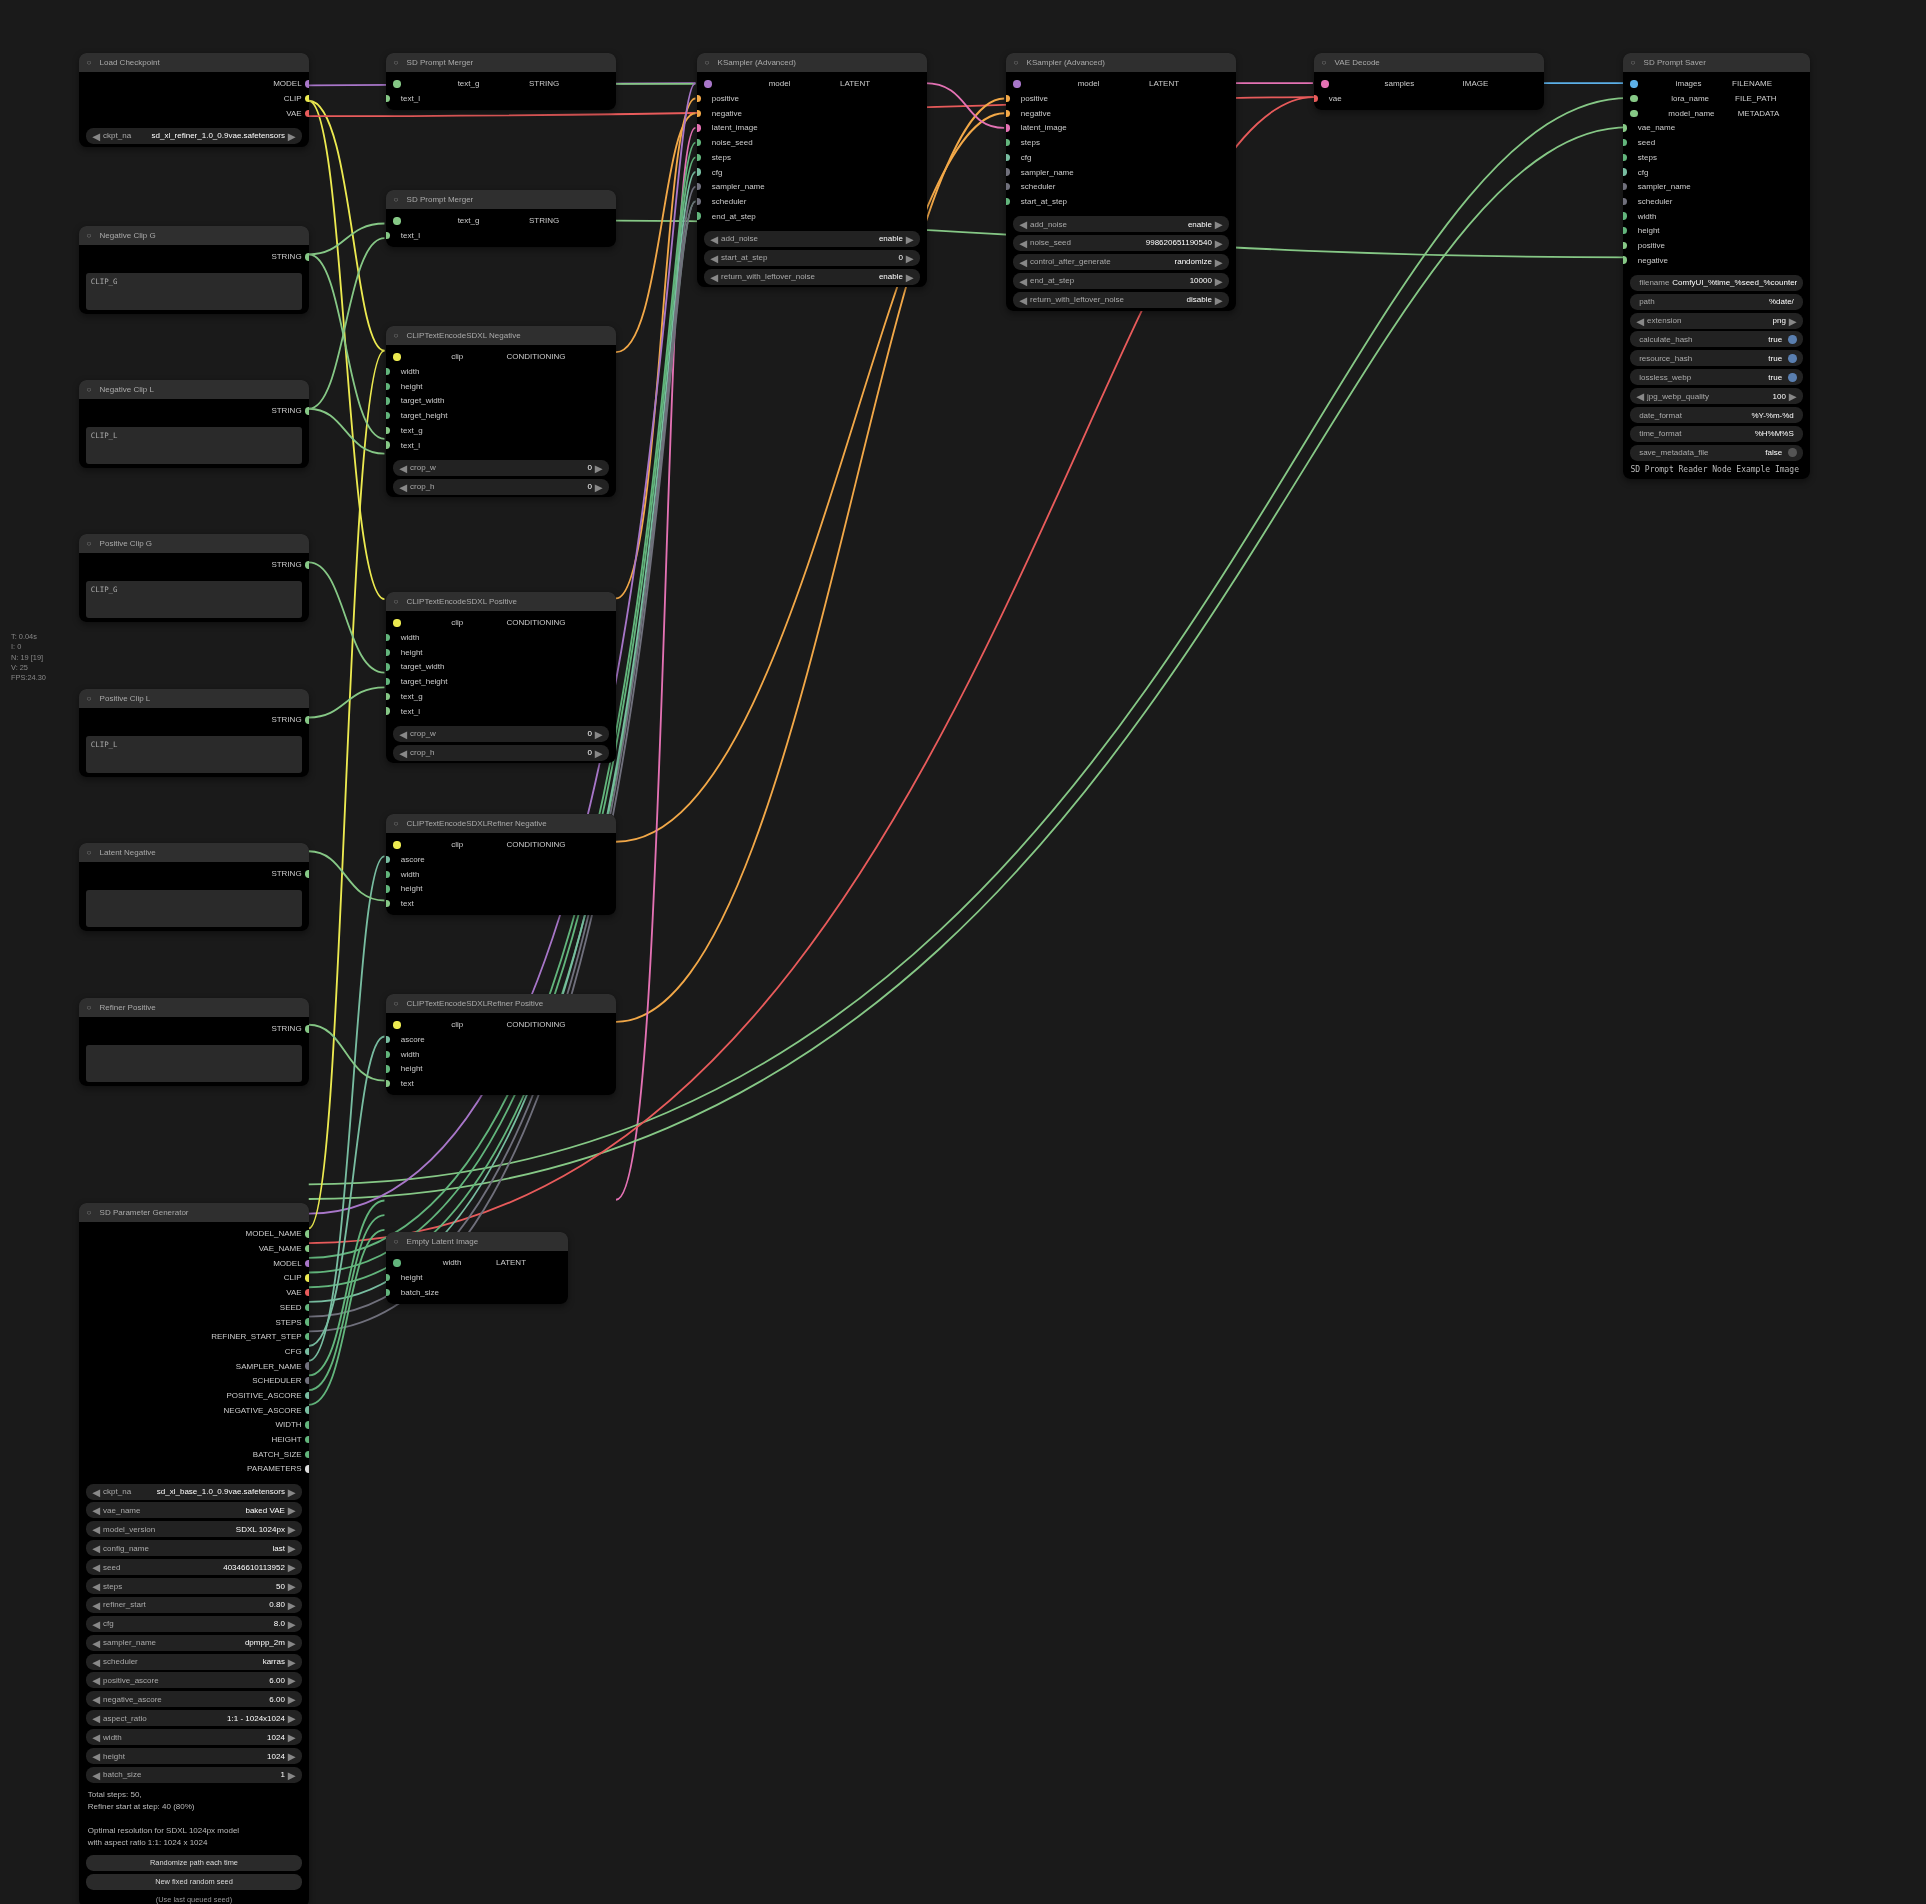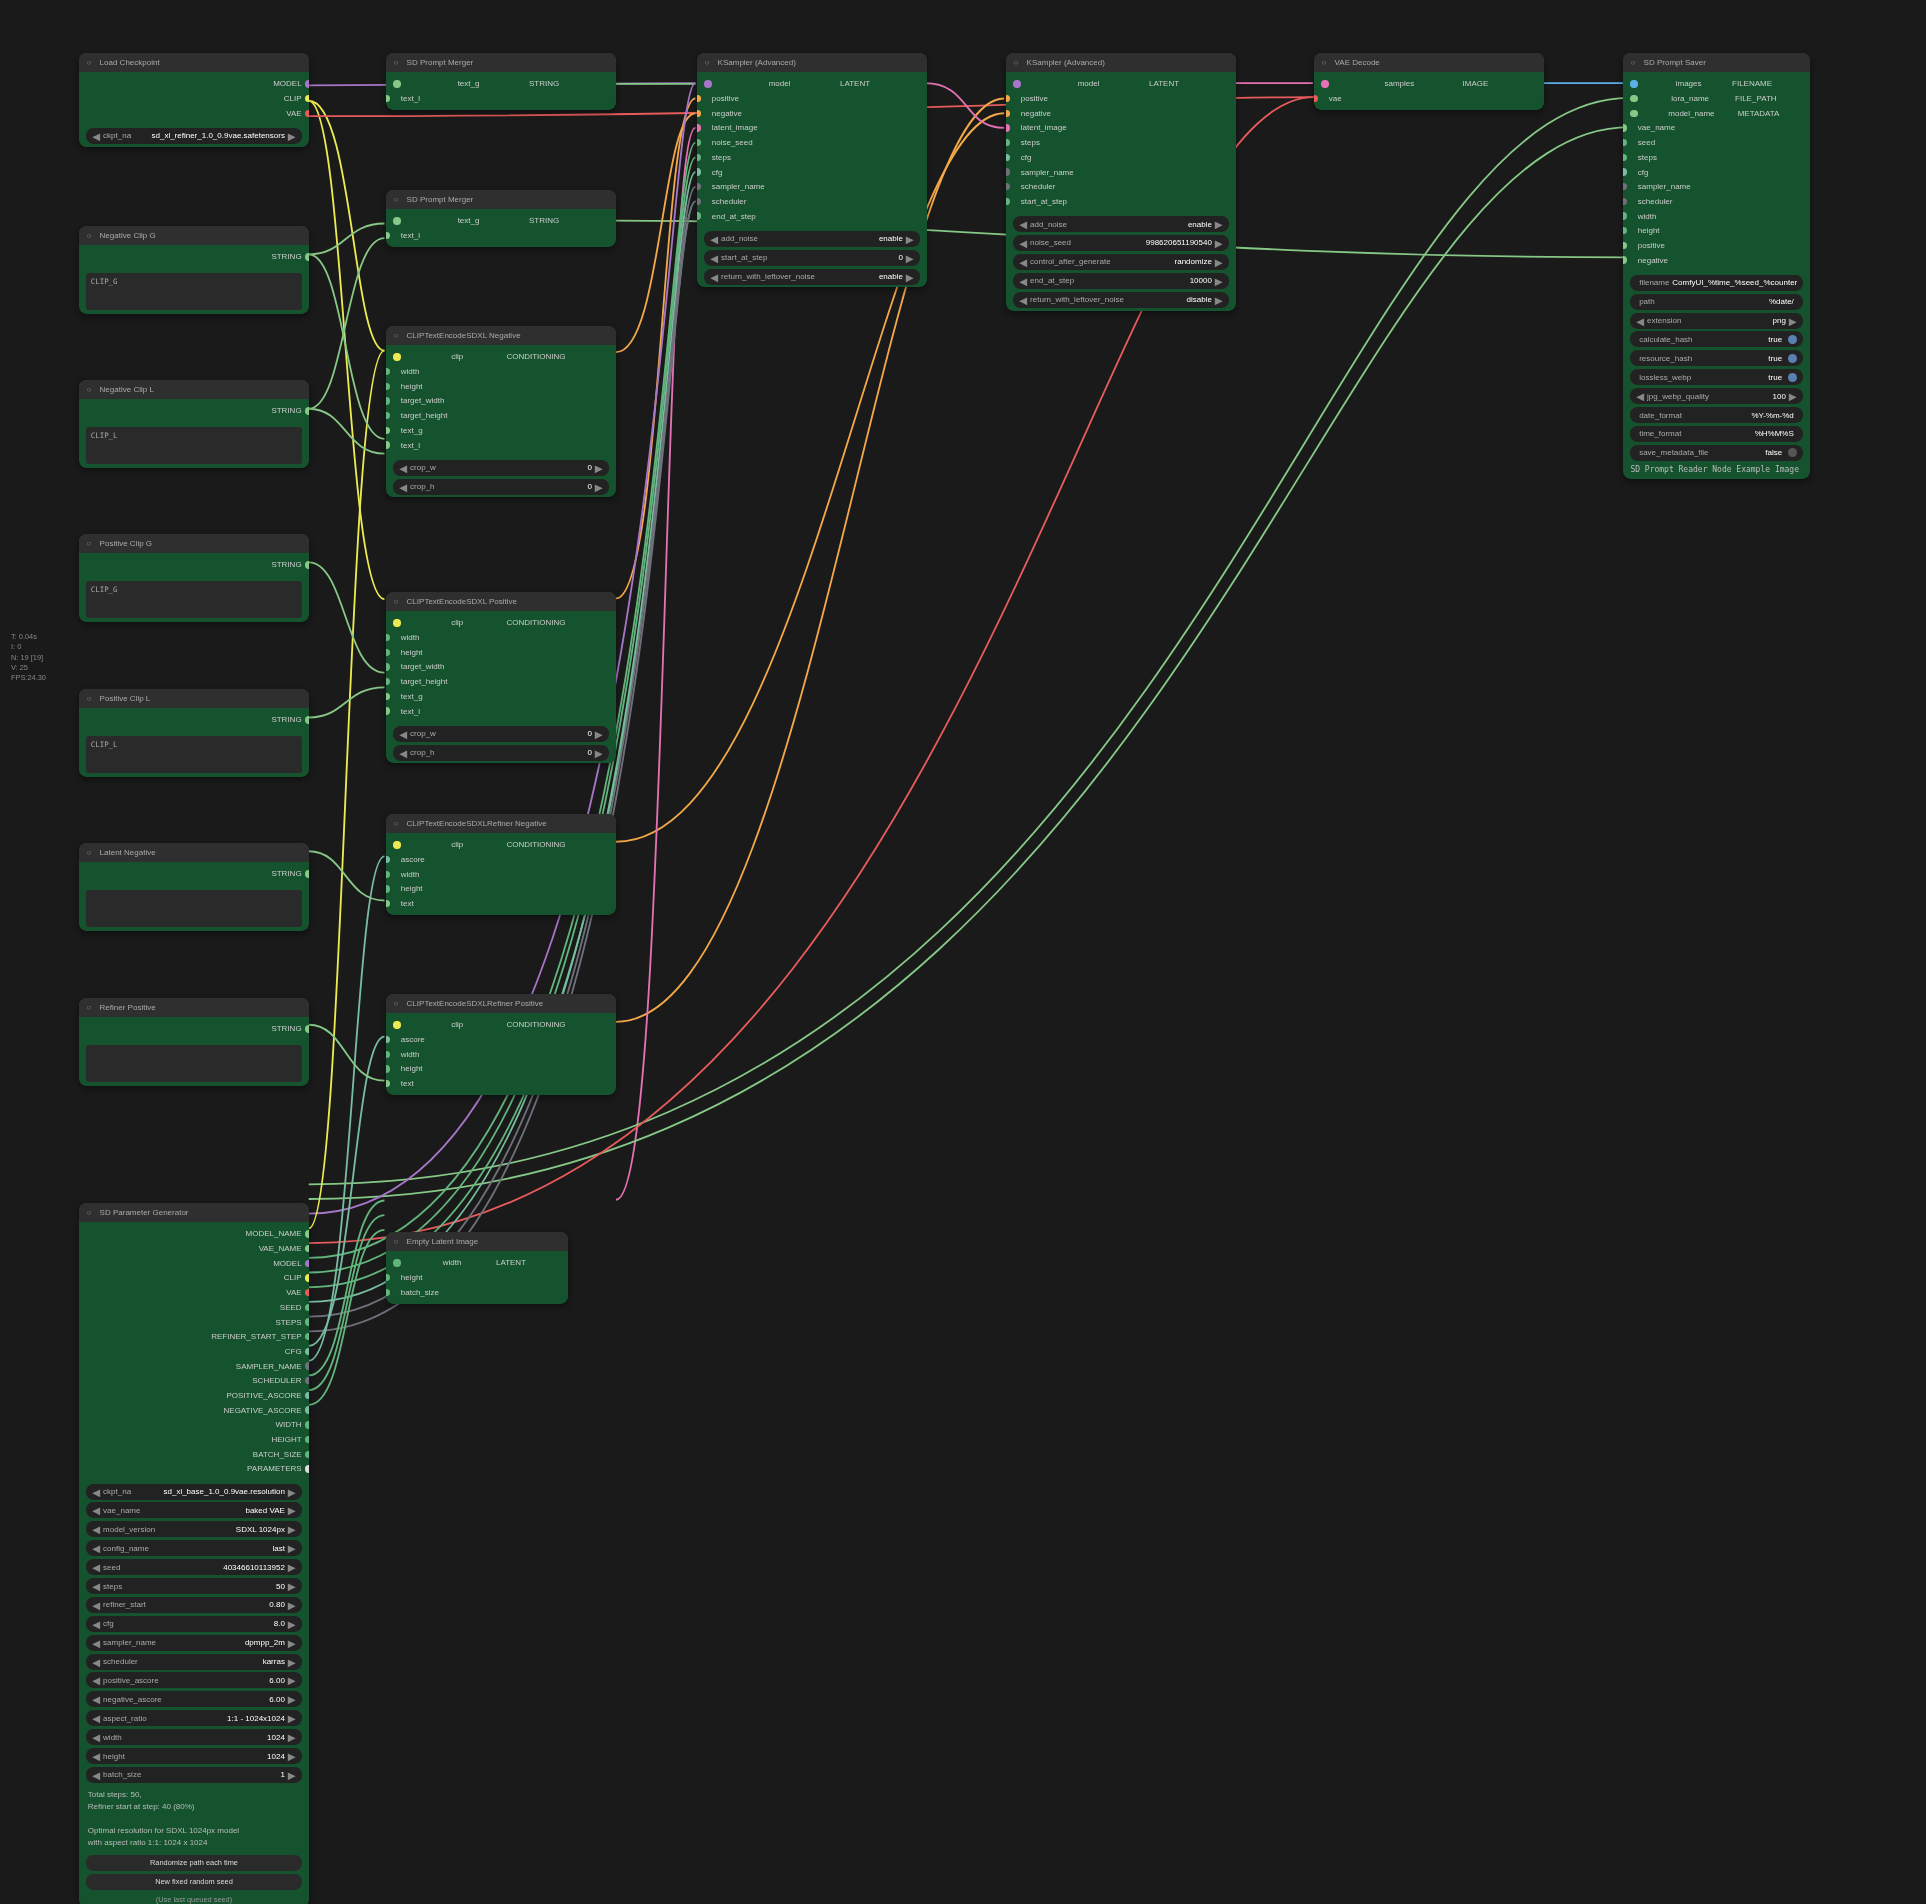--- a/index.html
+++ b/index.html
@@ -1,18 +1,18 @@
 <!DOCTYPE html>
 <html style="font-size:11.8px"><head>
 <meta charset="utf-8">
 <style>
 *{margin:0;padding:0;box-sizing:border-box}
 body{background:#1a1a1a;font-family:Arial,sans-serif;font-size:7.4px;color:#ccc;width:1926px;height:1904px;position:relative;overflow:hidden}
 .stats{position:absolute;left:11px;top:632px;color:#888;font-size:7.4px;line-height:1.4}
-.node{position:absolute;background:#14532d;border-radius:7.4px;overflow:hidden;box-shadow:0 2.2px 5.9px rgba(0,0,0,0.4)}
+.node{position:absolute;background:#000000;border-radius:7.4px;overflow:hidden;box-shadow:0 2.2px 5.9px rgba(0,0,0,0.4)}
 .node-header{background:#2f2f2f;padding:5.1px 7.4px 5.1px 20.6px;color:#aaa;font-size:8px;position:relative;display:flex;align-items:center}
 .node-header::before{content:"○";position:absolute;left:7.4px;color:#888;font-size:8px}
 .slots{padding:4.4px 0}
 .slot{display:flex;align-items:center;height:14.7px;padding:0 7.4px;position:relative}
 .slot.input{justify-content:flex-start}
 .slot.output{justify-content:flex-end}
 .slot.both{justify-content:space-between}
 .slot-label{color:#ccc;font-size:8px}
 .slot.output .slot-label{text-align:right}
 .dot{width:7.4px;height:7.4px;border-radius:50%;background:#888;flex-shrink:0}
@@ -754,21 +754,21 @@
         <span class="dot-r" style="background:#62b57c"></span>
       </div>
     <div class="slot output">
         <span class="slot-label">PARAMETERS</span>
         <span class="dot-r" style="background:#ddd"></span>
       </div>
   </div>
   <div class="widget">
       <span class="arrow-l">◀</span>
       <span class="wlabel">ckpt_na</span>
-      <span class="wvalue">sd_xl_base_1.0_0.9vae.resolution</span>
+      <span class="wvalue">sd_xl_base_1.0_0.9vae.safetensors</span>
       <span class="arrow-r">▶</span>
     </div>
   <div class="widget">
       <span class="arrow-l">◀</span>
       <span class="wlabel">vae_name</span>
       <span class="wvalue">baked VAE</span>
       <span class="arrow-r">▶</span>
     </div>
   <div class="widget">
       <span class="arrow-l">◀</span>

